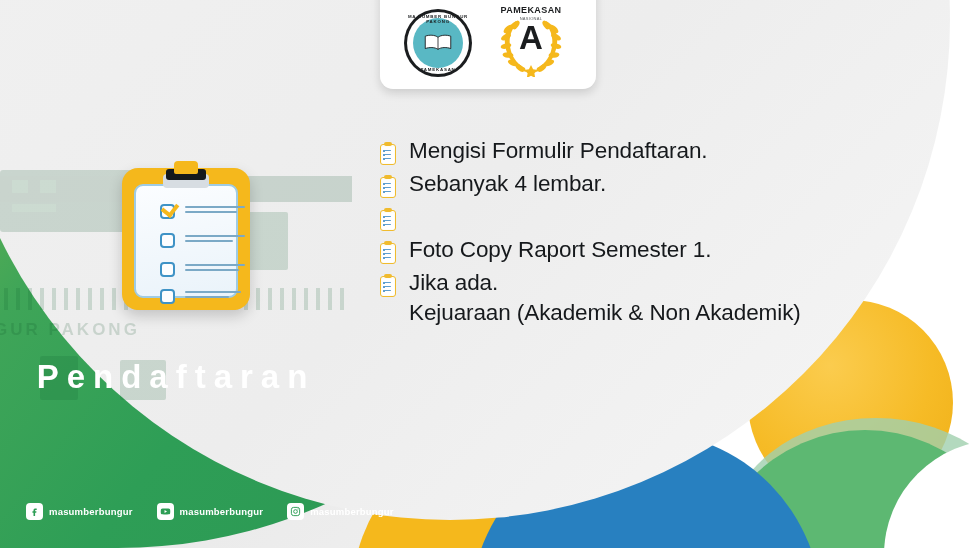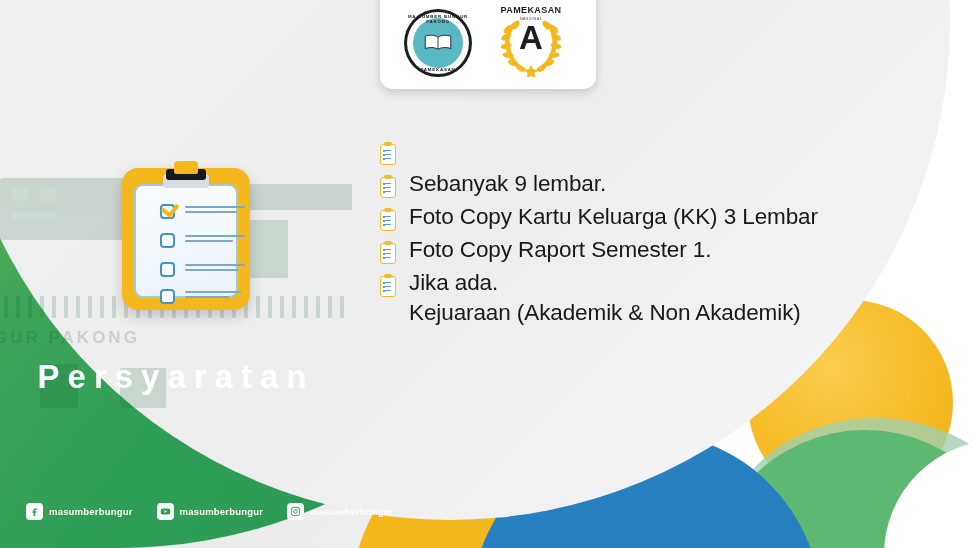--- a/index.html
+++ b/index.html
@@ -137,21 +137,21 @@
     position:absolute;
     left:160px; top:-480px;
     width:1000px; height:1000px;
     border-radius:50%;
     background:linear-gradient(135deg,#f2f2f2 0%,#ededed 60%,#f6f6f6 100%);
   }
 
   
   .watermark {
     position:absolute;
-    left:0; top:178px;
+    left:0; top:170px;
     width:352px; height:230px;
     opacity:0.16;
     overflow:hidden;
   }
   .wm-band { position:absolute; background:#0d5a2a; }
   .wm-roof { left:-10px; top:6px; width:380px; height:26px; background:#0b4f25; }
   .wm-body { left:8px; top:40px; width:150px; height:62px; background:#0a5528; border-radius:3px; }
   .wm-win  { position:absolute; background:#1a7a3c; }
   .wm-fence { left:-8px; top:118px; width:380px; height:22px;
     background:repeating-linear-gradient(90deg,#0d5f2d 0 4px, transparent 4px 12px); }
@@ -420,21 +420,21 @@
           <div class="cb-line" style="width:56px;"></div>
           <div class="cb-line" style="width:44px;"></div>
         </div>
       </div>
     </div>
     <div class="cb-clip-grey"></div>
     <div class="cb-clip-black"></div>
     <div class="cb-clip-top"></div>
   </div>
 
-  <div class="title-white">Persyaratan</div>
+  <div class="title-white">Pendaftaran</div>
 
   <div class="socials">
 
     <div class="social">
       <span class="s-icon">
         <svg width="11" height="11" viewBox="0 0 24 24" fill="#2e9e56">
           <path d="M14.5 8.5h2.3V5.2h-2.8c-2.6 0-4.2 1.6-4.2 4.2v2.1H7.5v3.3h2.3V22h3.5v-7.2h2.5l.4-3.3h-2.9V9.7c0-.8.3-1.2 1.2-1.2z"></path>
         </svg>
       </span>
       <span class="s-label">masumberbungur</span>
@@ -514,54 +514,54 @@
         <span class="ri-frame"></span>
           <span class="ri-paper"></span>
           <span class="ri-clip"></span>
         <span class="ri-dot" style="top:7px;"></span>
           <span class="ri-line" style="top:7px;width:7px;"></span>
         <span class="ri-dot" style="top:11px;"></span>
           <span class="ri-line" style="top:11px;width:7px;"></span>
         <span class="ri-dot" style="top:15px;"></span>
           <span class="ri-line" style="top:15px;width:7px;"></span>
       </span>
+      <span class="req-txt">
+        <span>Mengisi Formulir Pendaftaran.</span>
+      </span>
     </div>
 
     <div class="req-item">
       <span class="req-ico">
         <span class="ri-frame"></span>
           <span class="ri-paper"></span>
           <span class="ri-clip"></span>
         <span class="ri-dot" style="top:7px;"></span>
           <span class="ri-line" style="top:7px;width:7px;"></span>
         <span class="ri-dot" style="top:11px;"></span>
           <span class="ri-line" style="top:11px;width:7px;"></span>
         <span class="ri-dot" style="top:15px;"></span>
           <span class="ri-line" style="top:15px;width:7px;"></span>
       </span>
       <span class="req-txt">
-        <span class="cont">Sebanyak 9 lembar.</span>
+        <span class="cont">Sebanyak 4 lembar.</span>
       </span>
     </div>
 
     <div class="req-item">
       <span class="req-ico">
         <span class="ri-frame"></span>
           <span class="ri-paper"></span>
           <span class="ri-clip"></span>
         <span class="ri-dot" style="top:7px;"></span>
           <span class="ri-line" style="top:7px;width:7px;"></span>
         <span class="ri-dot" style="top:11px;"></span>
           <span class="ri-line" style="top:11px;width:7px;"></span>
         <span class="ri-dot" style="top:15px;"></span>
           <span class="ri-line" style="top:15px;width:7px;"></span>
       </span>
-      <span class="req-txt">
-        <span>Foto Copy Kartu Keluarga (KK) 3 Lembar</span>
-      </span>
     </div>
 
     <div class="req-item">
       <span class="req-ico">
         <span class="ri-frame"></span>
           <span class="ri-paper"></span>
           <span class="ri-clip"></span>
         <span class="ri-dot" style="top:7px;"></span>
           <span class="ri-line" style="top:7px;width:7px;"></span>
         <span class="ri-dot" style="top:11px;"></span>

